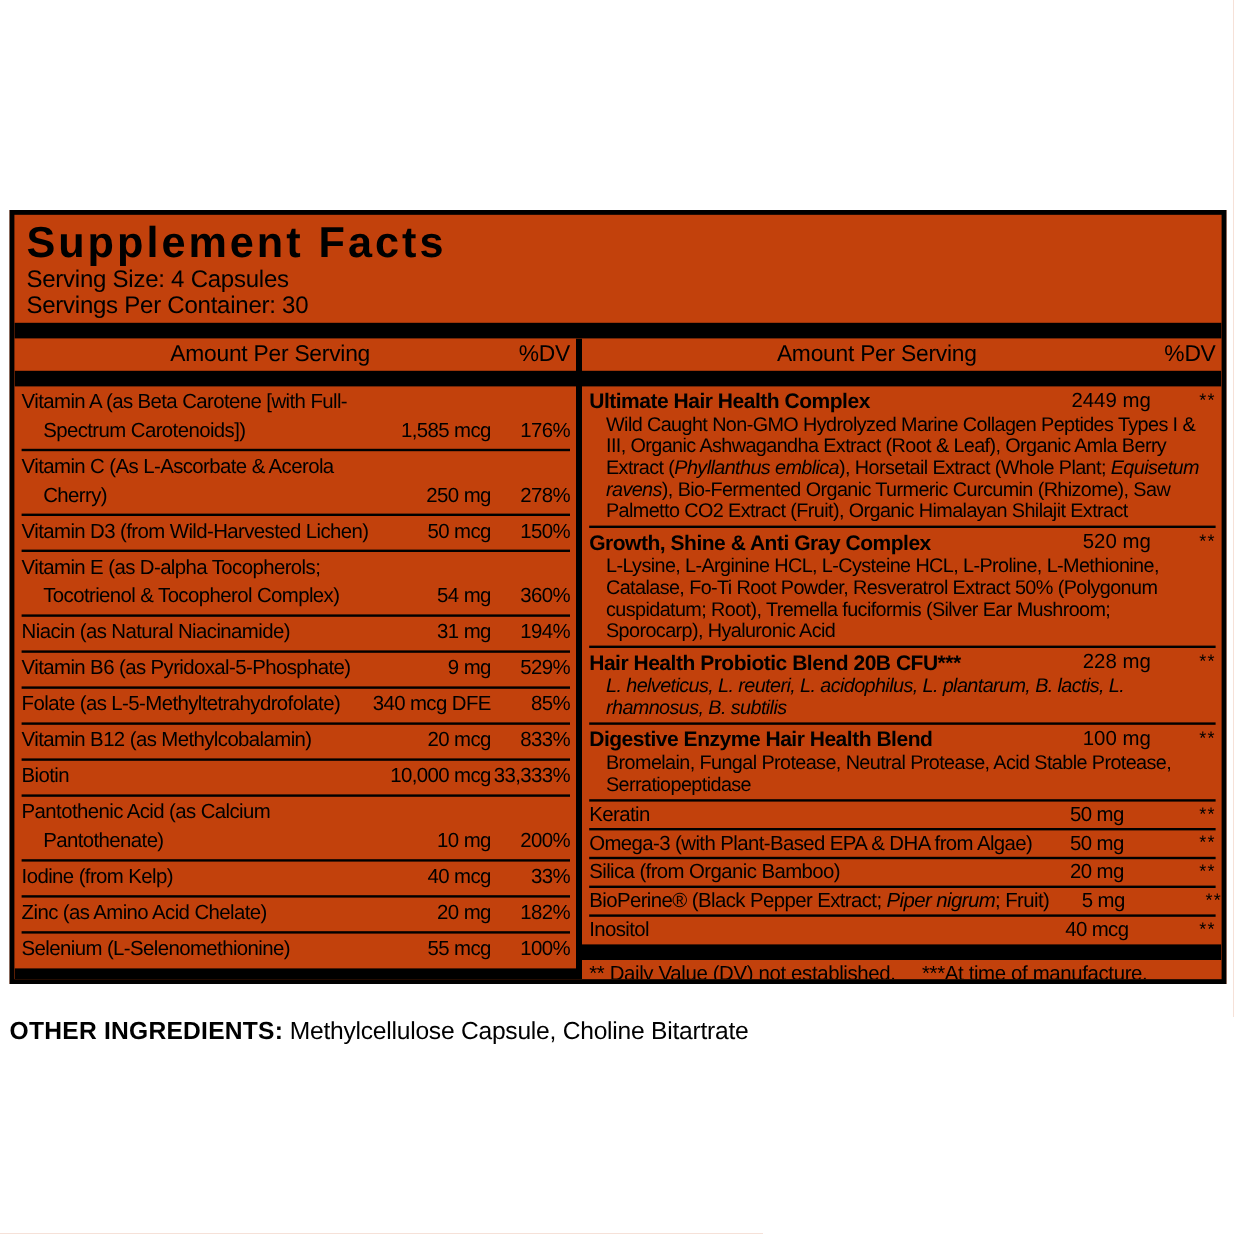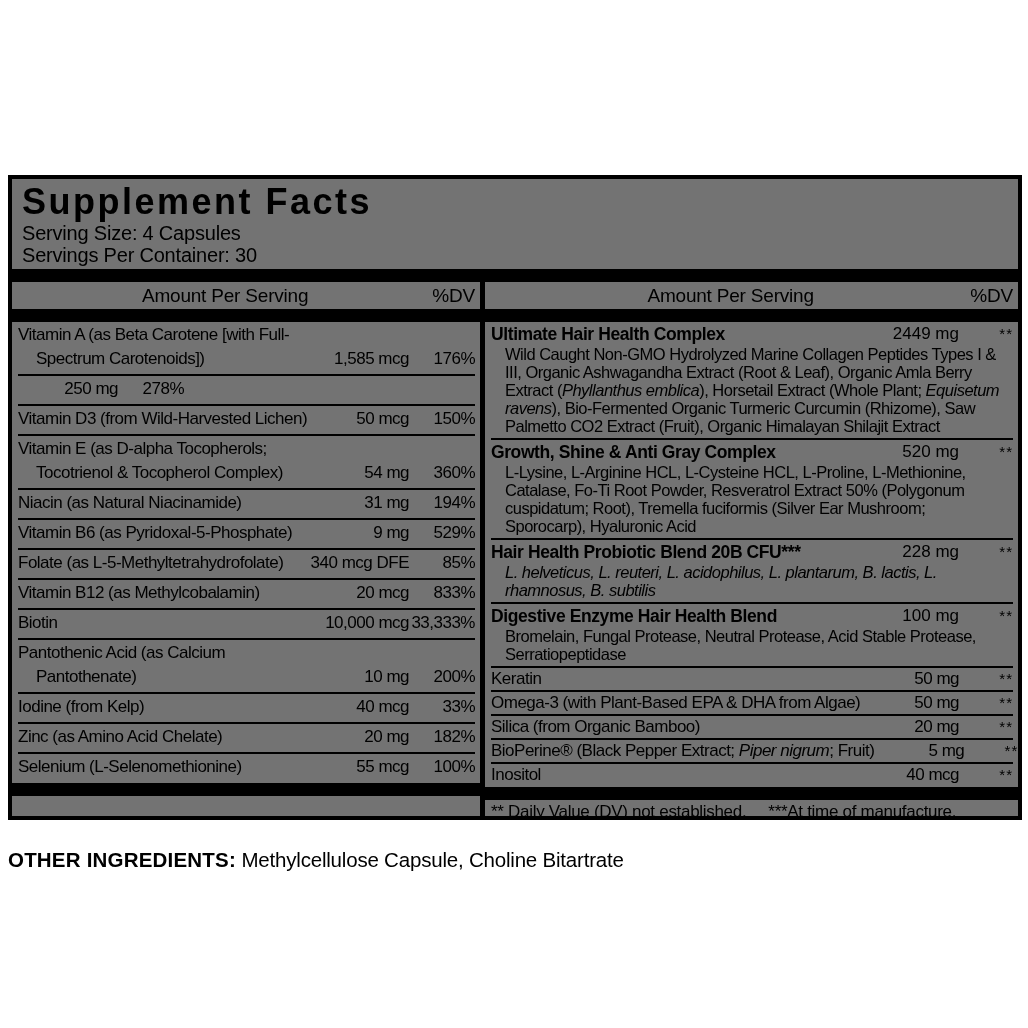--- a/index.html
+++ b/index.html
@@ -10,21 +10,21 @@
     position: relative;
     -webkit-font-smoothing: antialiased;
   }
 
   .panel {
     position: absolute;
     left: 8px; top: 175px;
     width: 1014px; height: 645px;
     border: 4px solid #000;
     display: flex; flex-direction: column;
-    background: #737373;
+    background: #c2410c;
     overflow: hidden;
   }
 
   .panel-head { padding: 2px 10px 3px 10px; }
   .sf-title {
     font-size: 36px; font-weight: bold;
     letter-spacing: 2.5px; line-height: 41px;
     white-space: nowrap;
   }
   .serving-line { font-size: 20px; line-height: 22px; letter-spacing: -0.2px; }
@@ -76,21 +76,21 @@
 
   
   .srow {
     display: flex; align-items: flex-start;
     border-bottom: 2px solid #000;
     padding: 1px 0;
     font-size: 17px; line-height: 20px; letter-spacing: -0.5px;
   }
   .srow.last { border-bottom: none; }
   .srow .name { flex: 1; white-space: nowrap; }
-  .srow .amt { width: 90px; flex: none; text-align: right; white-space: nowrap; }
+  .srow .amt { width: 90px; flex: none; text-align: center; white-space: nowrap; }
   .srow .dv  { width: 54px; flex: none; text-align: right; white-space: nowrap; font-size: 15px; letter-spacing: 1px; }
 
   .footnote {
     font-size: 17px; line-height: 20px; letter-spacing: -0.3px;
     padding: 2px 4px 2px 6px;
     white-space: nowrap;
   }
   .footnote .mfg { margin-left: 22px; }
 
   .other-line {
@@ -123,20 +123,21 @@
       </div>
       <div class="bar-col"></div>
 
       <div class="rows">
         <div class="lrow">
           <span class="name">Vitamin A (as Beta Carotene [with Full-Spectrum Carotenoids])</span>
           <span class="amt">1,585 mcg</span>
           <span class="dv">176%</span>
         </div>
         <div class="lrow">
+          <span class="name">Vitamin C (As L-Ascorbate &amp; Acerola Cherry)</span>
           <span class="amt">250 mg</span>
           <span class="dv">278%</span>
         </div>
         <div class="lrow">
           <span class="name">Vitamin D3 (from Wild-Harvested Lichen)</span>
           <span class="amt">50 mcg</span>
           <span class="dv">150%</span>
         </div>
         <div class="lrow">
           <span class="name">Vitamin E (as D-alpha Tocopherols; Tocotrienol &amp; Tocopherol Complex)</span>

